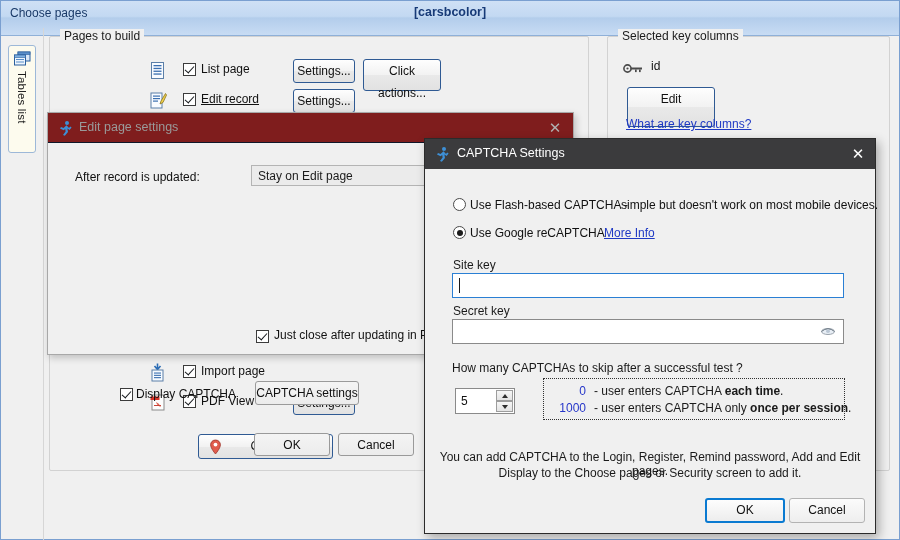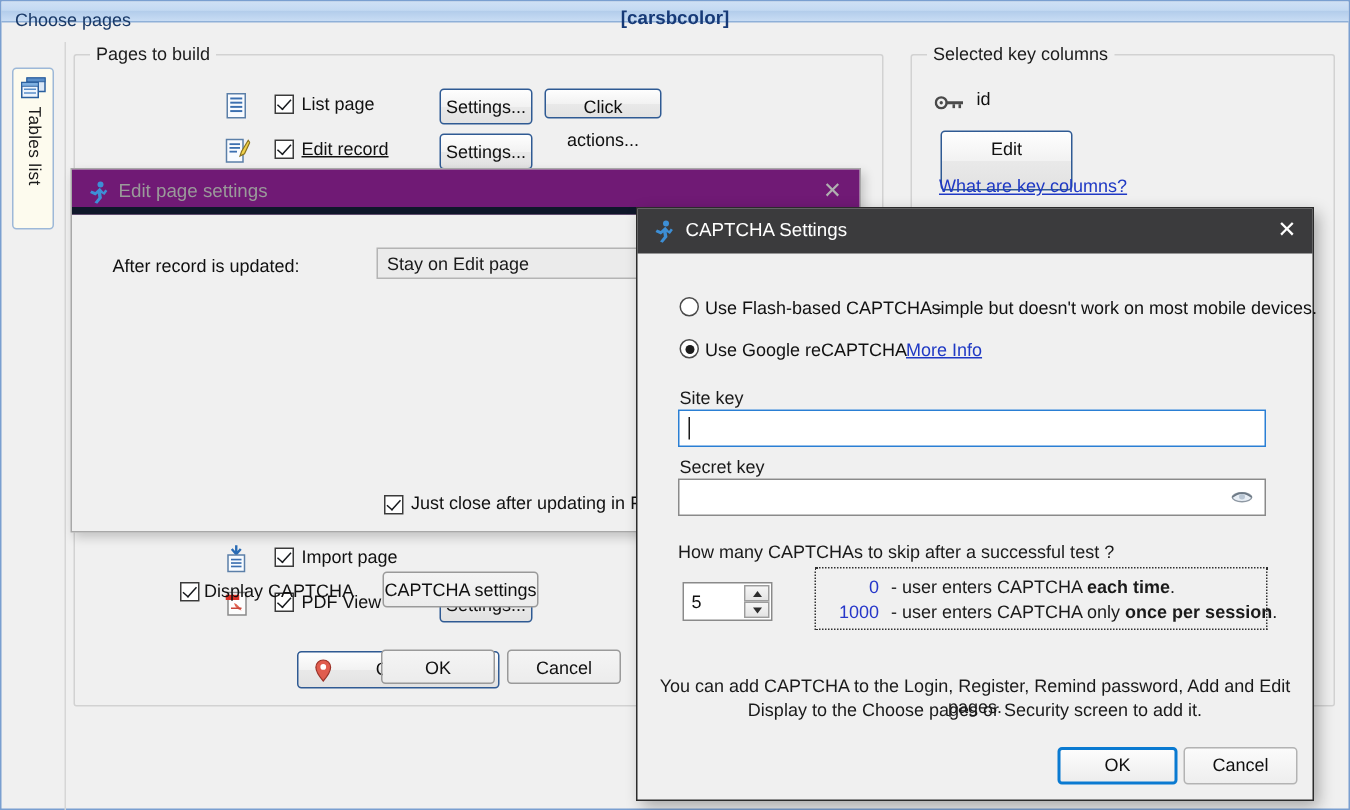--- a/index.html
+++ b/index.html
@@ -15,21 +15,21 @@
 
   
   #app-window {
     position: absolute; left: 0; top: 0;
     width: 900px; height: 540px;
     background: #f0f0f0;
     border: 1px solid #7a9fd0;
   }
   #titlebar {
     position: absolute; left: 0; top: 0;
-    width: 898px; height: 14px;
+    width: 898px; height: 35px;
     background: linear-gradient(to bottom, #cfe0f5 0%, #c3d9f2 45%, #b3cdeb 50%, #c8dcf4 100%);
     border-bottom: 1px solid #8fb0d8;
     text-decoration: underline;
   }
   #titlebar-left {
     position: absolute; left: 9px; top: 5px;
     font-size: 12px; color: #1a3a68;
   }
   #titlebar-center {
     position: absolute; left: 0; top: 4px;
@@ -134,22 +134,22 @@
   #dlg-edit {
     position: absolute; left: 47px; top: 112px;
     width: 527px; height: 243px;
     background: #f0f0f0;
     border: 1px solid #a8a8a8;
     box-shadow: 2px 3px 7px rgba(0,0,0,0.20);
   }
   #dlg-edit-title {
     position: absolute; left: 0; top: 0;
     width: 525px; height: 30px;
-    background: #701a75;
-    border-bottom: 5px solid #0f172a;
+    background: #7f1d1d;
+    border-bottom: 1px solid #0f172a;
   }
   #dlg-edit-title .ticon { position: absolute; left: 9px; top: 7px; width: 16px; height: 16px; }
   #dlg-edit-title .ttext {
     position: absolute; left: 31px; top: 7px;
     font-size: 12.5px; color: #9a9a9a;
   }
   #dlg-edit-close {
     position: absolute; right: 8px; top: 6px;
     width: 20px; height: 18px;
     color: #b0b0b0; font-size: 15px; text-align: center; line-height: 17px;
@@ -317,21 +317,21 @@
         <rect x="4.5" y="4" width="8" height="1.3" fill="#3b6fb0"></rect>
         <rect x="4.5" y="6.8" width="8" height="1.3" fill="#3b6fb0"></rect>
         <rect x="4.5" y="9.6" width="8" height="1.3" fill="#3b6fb0"></rect>
         <rect x="4.5" y="12.4" width="8" height="1.3" fill="#3b6fb0"></rect>
       </svg>
     </span>
     <span class="cb checked" style="left:34px; top:4px;"></span>
     <span class="cb-label" style="left:52px; top:3px;">List page</span>
   </div>
   <div class="btn" style="left:292px; top:58px; width:62px; height:24px; line-height:22px;">Settings...</div>
-  <div class="btn" style="left:362px; top:58px; width:78px; height:20px; line-height:22px;">Click actions...</div>
+  <div class="btn" style="left:362px; top:58px; width:78px; height:32px; line-height:22px;">Click actions...</div>
 
   <div class="page-row" style="left:148px; top:88px; width:420px;">
     <span class="row-icon">
       <svg width="18" height="19" viewBox="0 0 18 19">
         <rect x="2" y="2" width="11" height="15" fill="#f8fbff" stroke="#5b7fa8" stroke-width="1"></rect>
         <rect x="4" y="4.5" width="7" height="1.2" fill="#3b6fb0"></rect>
         <rect x="4" y="7" width="7" height="1.2" fill="#3b6fb0"></rect>
         <rect x="4" y="9.5" width="5" height="1.2" fill="#3b6fb0"></rect>
         <path d="M16.5 2.5 L12 10 L11 13 L14 11.5 L17.5 4 Z" fill="#f2d24b" stroke="#8a7320" stroke-width="0.8"></path>
       </svg>

